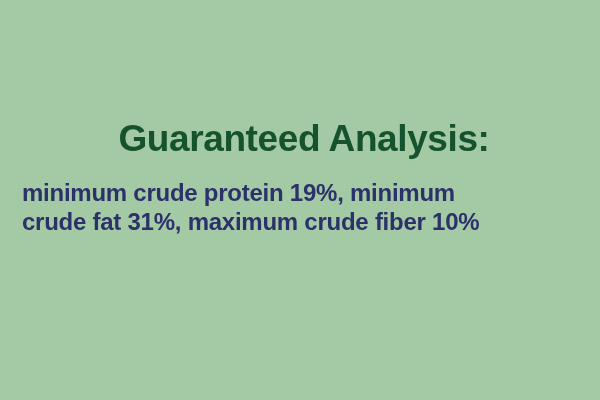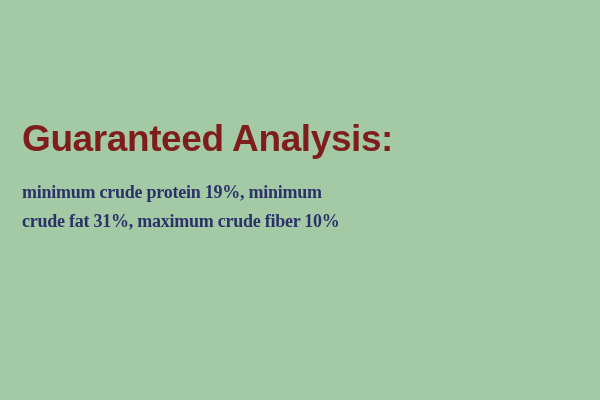--- a/index.html
+++ b/index.html
@@ -31,34 +31,35 @@
   }
 
   #heading {
     margin: 0;
     padding: 0;
     font-family: "Liberation Sans", sans-serif;
     font-size: 37px;
     font-weight: 700;
     line-height: 46px;
     letter-spacing: -0.4px;
-    color: #7f1d1d;
+    color: #14532d;
     white-space: nowrap;
+    text-align: center;
   }
 
   #body-lines {
     margin: 0;
     padding: 0;
     margin-top: 16px;
   }
 
   .body-line {
     display: block;
-    font-family: Liberation Serif, serif;
-    font-size: 18px;
+    font-family: Liberation Sans, sans-serif;
+    font-size: 24px;
     font-weight: 700;
     line-height: 29px;
     letter-spacing: -0.25px;
     color: #2c3269;
     white-space: nowrap;
   }
 </style>
 </head>
 <body>
 

